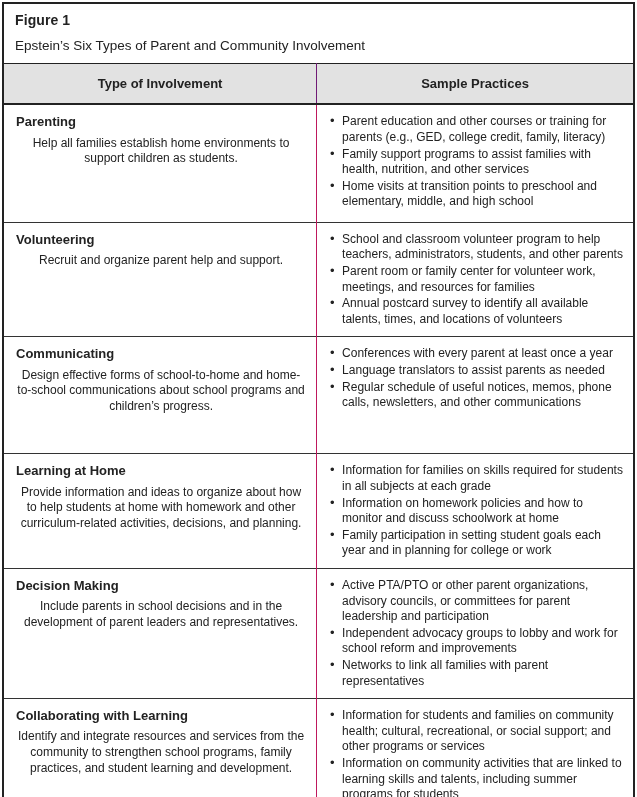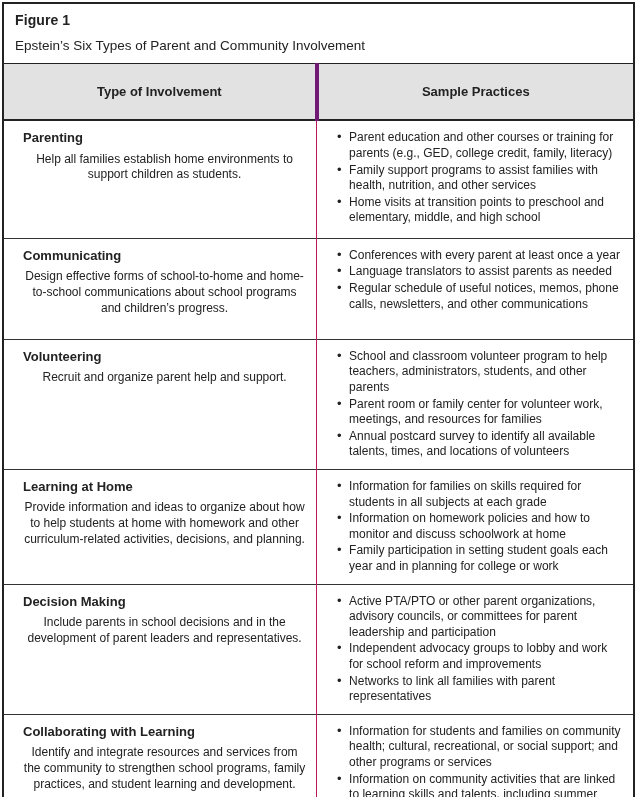--- a/index.html
+++ b/index.html
@@ -40,26 +40,26 @@
   col.col-left  { width: 49.7%; }
   col.col-right { width: 50.3%; }
   thead th {
     background: #e2e2e2;
     font-size: 13px;
     font-weight: bold;
     text-align: center;
     height: 31px;
     vertical-align: middle;
     border-bottom: 2px solid #222222;
-    padding: 20px 6px;
-  }
-  thead th + th { border-left: 4px solid #701a75; }
+    padding: 12px 6px;
+  }
+  thead th + th { border-left: 1px solid #701a75; }
   tbody td {
     vertical-align: top;
-    padding: 9px 10px 8px 19px;
+    padding: 9px 10px 8px 12px;
     border-top: 1px solid #333333;
   }
   tbody tr:first-child td { border-top: none; }
   tbody td + td { border-left: 1px solid #be185d; }
   tbody tr:nth-child(1) { height: 118px; }
   tbody tr:nth-child(2) { height: 101px; }
   tbody tr:nth-child(3) { height: 117px; }
   tbody tr:nth-child(4) { height: 104px; }
   tbody tr:nth-child(5) { height: 128px; }
   tbody tr:nth-child(6) { height: 130px; }
@@ -122,48 +122,48 @@
       <ul class="practices">
               <li>Parent education and other courses or training for parents (e.g., GED, college credit, family, literacy)</li>
               <li>Family support programs to assist families with health, nutrition, and other services</li>
               <li>Home visits at transition points to preschool and elementary, middle, and high school</li>
             </ul>
     </td>
   </tr>
 
   <tr>
     <td>
+      <div class="type-name">Volunteering</div>
+      <div class="type-description">Recruit and organize parent help and support.</div>
+    </td>
+    <td>
+      <ul class="practices">
+              <li>School and classroom volunteer program to help teachers, administrators, students, and other parents</li>
+              <li>Parent room or family center for volunteer work, meetings, and resources for families</li>
+              <li>Annual postcard survey to identify all available talents, times, and locations of volunteers</li>
+            </ul>
+    </td>
+  </tr>
+
+  <tr>
+    <td>
       <div class="type-name">Communicating</div>
       <div class="type-description">Design effective forms of school-to-home and home-to-school communications about school programs and children’s progress.</div>
     </td>
     <td>
       <ul class="practices">
               <li>Conferences with every parent at least once a year</li>
               <li>Language translators to assist parents as needed</li>
               <li>Regular schedule of useful notices, memos, phone calls, newsletters, and other communications</li>
             </ul>
     </td>
   </tr>
 
   <tr>
     <td>
-      <div class="type-name">Volunteering</div>
-      <div class="type-description">Recruit and organize parent help and support.</div>
-    </td>
-    <td>
-      <ul class="practices">
-              <li>School and classroom volunteer program to help teachers, administrators, students, and other parents</li>
-              <li>Parent room or family center for volunteer work, meetings, and resources for families</li>
-              <li>Annual postcard survey to identify all available talents, times, and locations of volunteers</li>
-            </ul>
-    </td>
-  </tr>
-
-  <tr>
-    <td>
       <div class="type-name">Learning at Home</div>
       <div class="type-description">Provide information and ideas to organize about how to help students at home with homework and other curriculum-related activities, decisions, and planning.</div>
     </td>
     <td>
       <ul class="practices">
               <li>Information for families on skills required for students in all subjects at each grade</li>
               <li>Information on homework policies and how to monitor and discuss schoolwork at home</li>
               <li>Family participation in setting student goals each year and in planning for college or work</li>
             </ul>
     </td>

